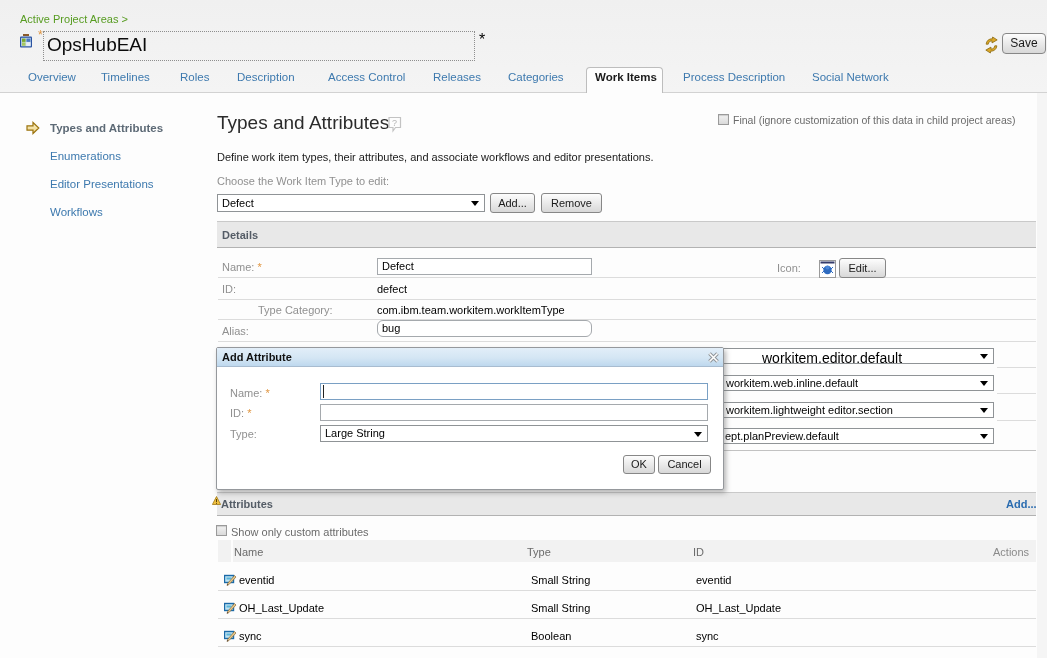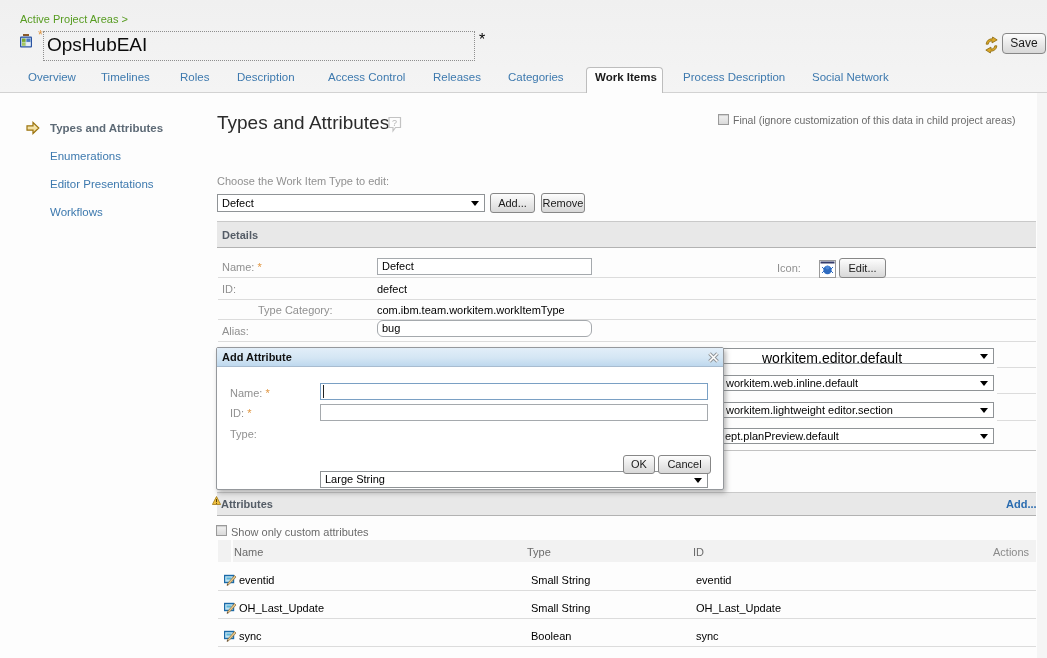--- a/index.html
+++ b/index.html
@@ -76,25 +76,26 @@
   <div class="abs" style="left:217px;top:112px;font-size:19px;color:#2b2b2b;">Types and Attributes</div>
 
   <svg class="abs" style="left:388px;top:116px;" width="14" height="17" viewBox="0 0 14 17">
     <path d="M1 1.5 L12.5 1.5 L12.5 11.5 L7.5 11.5 L5 15 L5 11.5 L1 11.5 Z" fill="none" stroke="#c3c3c3" stroke-width="1.2"></path>
     <text x="4" y="9.5" font-size="9" fill="#b5b5b5" font-family="Liberation Sans">?</text>
   </svg>
 
   <div class="cb" style="left:718px;top:114px;"></div>
   <div class="abs" style="left:733px;top:114px;font-size:10.5px;color:#6b6b6b;">Final (ignore customization of this data in child project areas)</div>
 
+  <div class="abs" style="left:217px;top:151px;font-size:11px;color:#1a1a1a;">Define work item types, their attributes, and associate workflows and editor presentations.</div>
   <div class="abs lbl" style="left:217px;top:175px;">Choose the Work Item Type to edit:</div>
 
   <div class="sel" style="left:217px;top:194px;width:268px;height:18px;line-height:16px;">Defect<span class="arr"></span></div>
   <div class="btn" style="left:490px;top:193px;width:45px;height:20px;line-height:18px;">Add...</div>
-  <div class="btn" style="left:541px;top:193px;width:44px;height:20px;line-height:18px;">Remove</div>
+  <div class="btn" style="left:541px;top:193px;width:61px;height:20px;line-height:18px;">Remove</div>
 
   <div class="abs" style="left:217px;top:221px;width:819px;height:27px;background:#e8e8e8;border-top:1px solid #c9c9c9;border-bottom:1px solid #b2b2b2;"></div>
   <div class="abs" style="left:222px;top:229px;font-size:11px;font-weight:bold;color:#545c66;">Details</div>
 
   <div class="hline" style="left:218px;top:277px;width:818px;"></div>
   <div class="hline" style="left:218px;top:299px;width:818px;"></div>
   <div class="hline" style="left:218px;top:319px;width:818px;"></div>
   <div class="hline" style="left:218px;top:341px;width:818px;"></div>
 
   <div class="abs lbl" style="left:222px;top:261px;">Name: <span style="color:#e09540;">*</span></div>
@@ -200,18 +201,18 @@
     <path d="M1.5 1.5 L9.5 9.5 M9.5 1.5 L1.5 9.5" stroke="#8f9499" stroke-width="3.6"></path>
     <path d="M1.5 1.5 L9.5 9.5 M9.5 1.5 L1.5 9.5" stroke="#ffffff" stroke-width="1.6"></path>
   </svg>
 
   <div class="abs lbl" style="left:230px;top:387px;">Name: <span style="color:#e09540;">*</span></div>
   <div class="inp" style="left:320px;top:383px;width:388px;height:17px;line-height:15px;border-color:#7aa0c4;"></div>
   <div class="abs" style="left:323px;top:385px;width:1px;height:13px;background:#222;"></div>
   <div class="abs lbl" style="left:230px;top:407px;">ID: <span style="color:#e09540;">*</span></div>
   <div class="inp" style="left:320px;top:404px;width:388px;height:17px;line-height:15px;"></div>
   <div class="abs lbl" style="left:230px;top:428px;">Type:</div>
-  <div class="sel" style="left:320px;top:425px;width:388px;height:17px;line-height:15px;margin-top:46px;">Large String<span class="arr"></span></div>
+  <div class="sel" style="left:320px;top:425px;width:388px;height:17px;line-height:15px;">Large String<span class="arr"></span></div>
 
   <div class="btn" style="left:623px;top:455px;width:32px;height:19px;line-height:17px;">OK</div>
   <div class="btn" style="left:658px;top:455px;width:53px;height:19px;line-height:17px;">Cancel</div>
 
 </div>
 
 </body></html>

